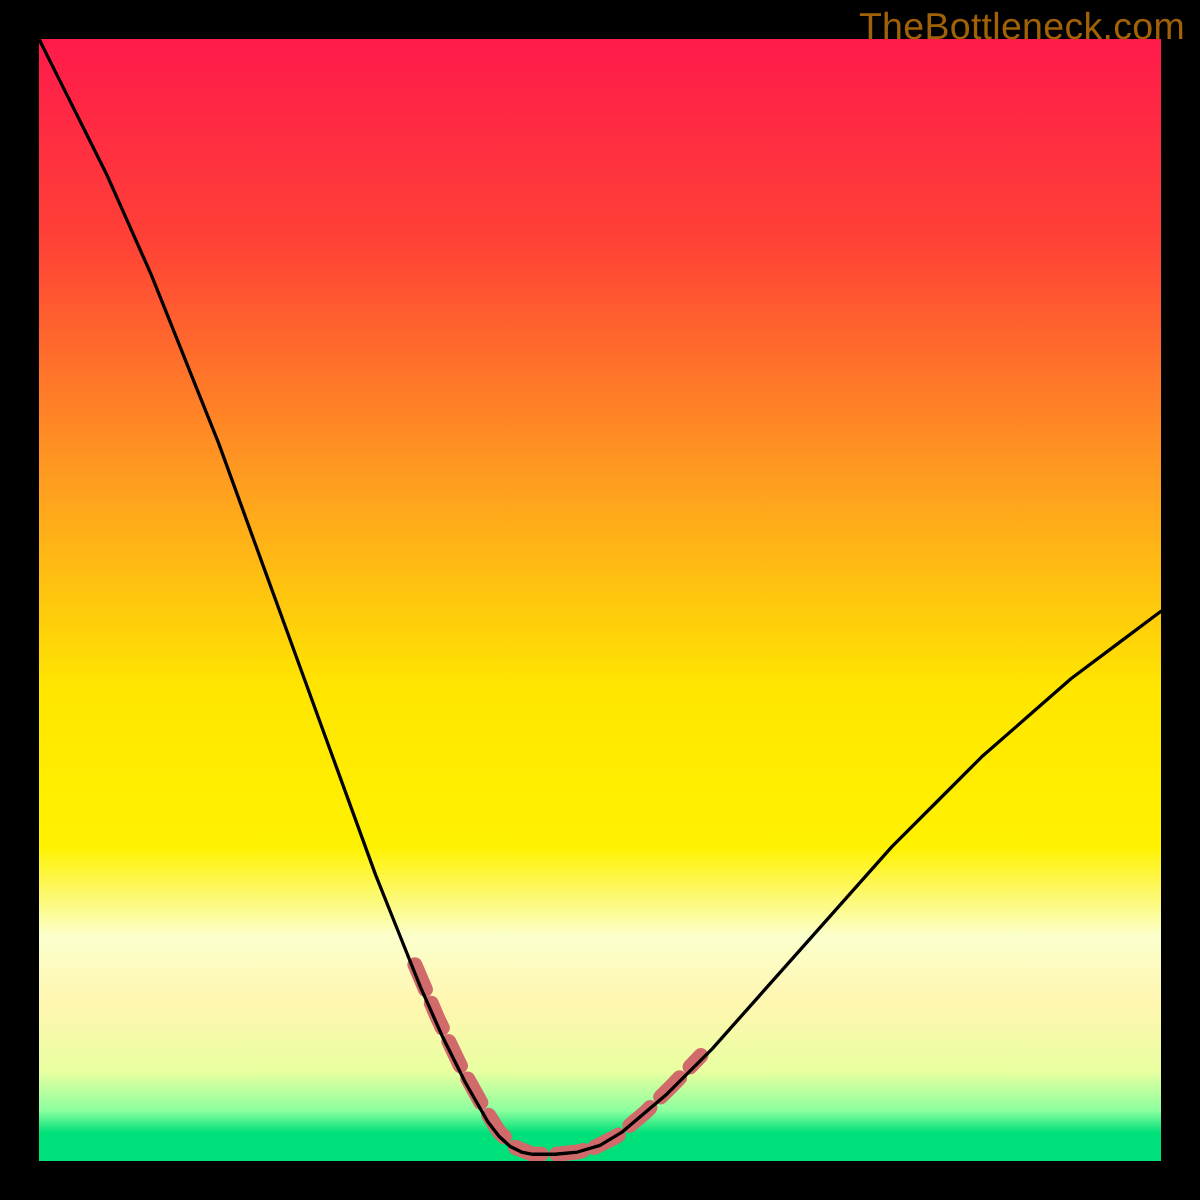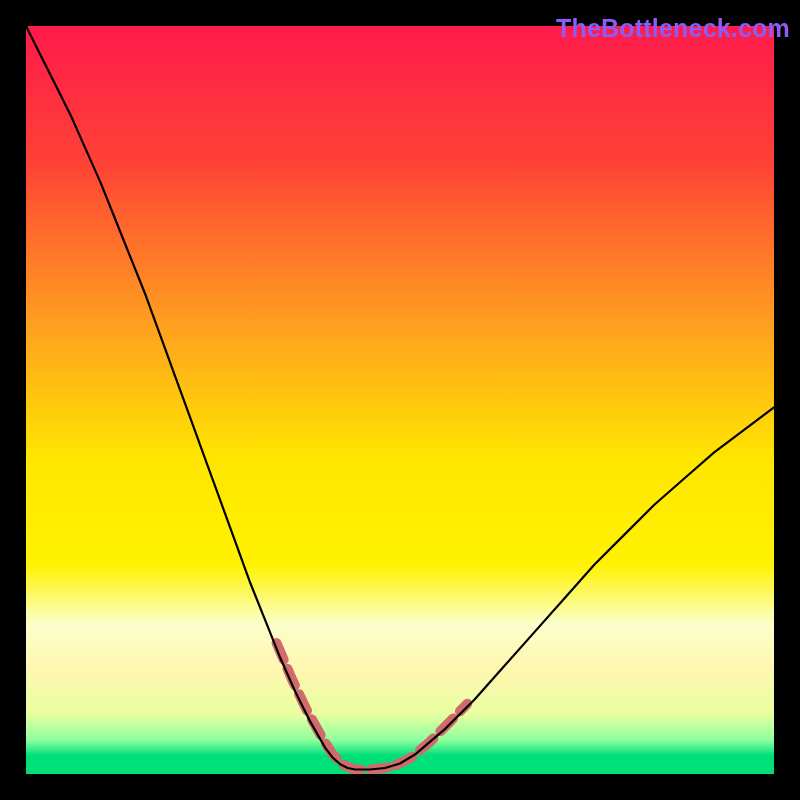--- a/index.html
+++ b/index.html
@@ -31,25 +31,24 @@
     position: absolute;
     top: 0;
     left: 0;
     width: 100%;
     height: 100%;
   }
   .watermark {
     position: absolute;
     top: 4px;
     right: 10px;
-    color: #8b5cf6;
+    color: #a16207;
     font-size: 25px;
     letter-spacing: 0.2px;
-    font-weight: 700;
-    margin-top: 10px;
+    font-weight: 400;
   }
   svg {
     position: absolute;
     top: 0;
     left: 0;
   }
 </style>
 </head>
 <body>
 

